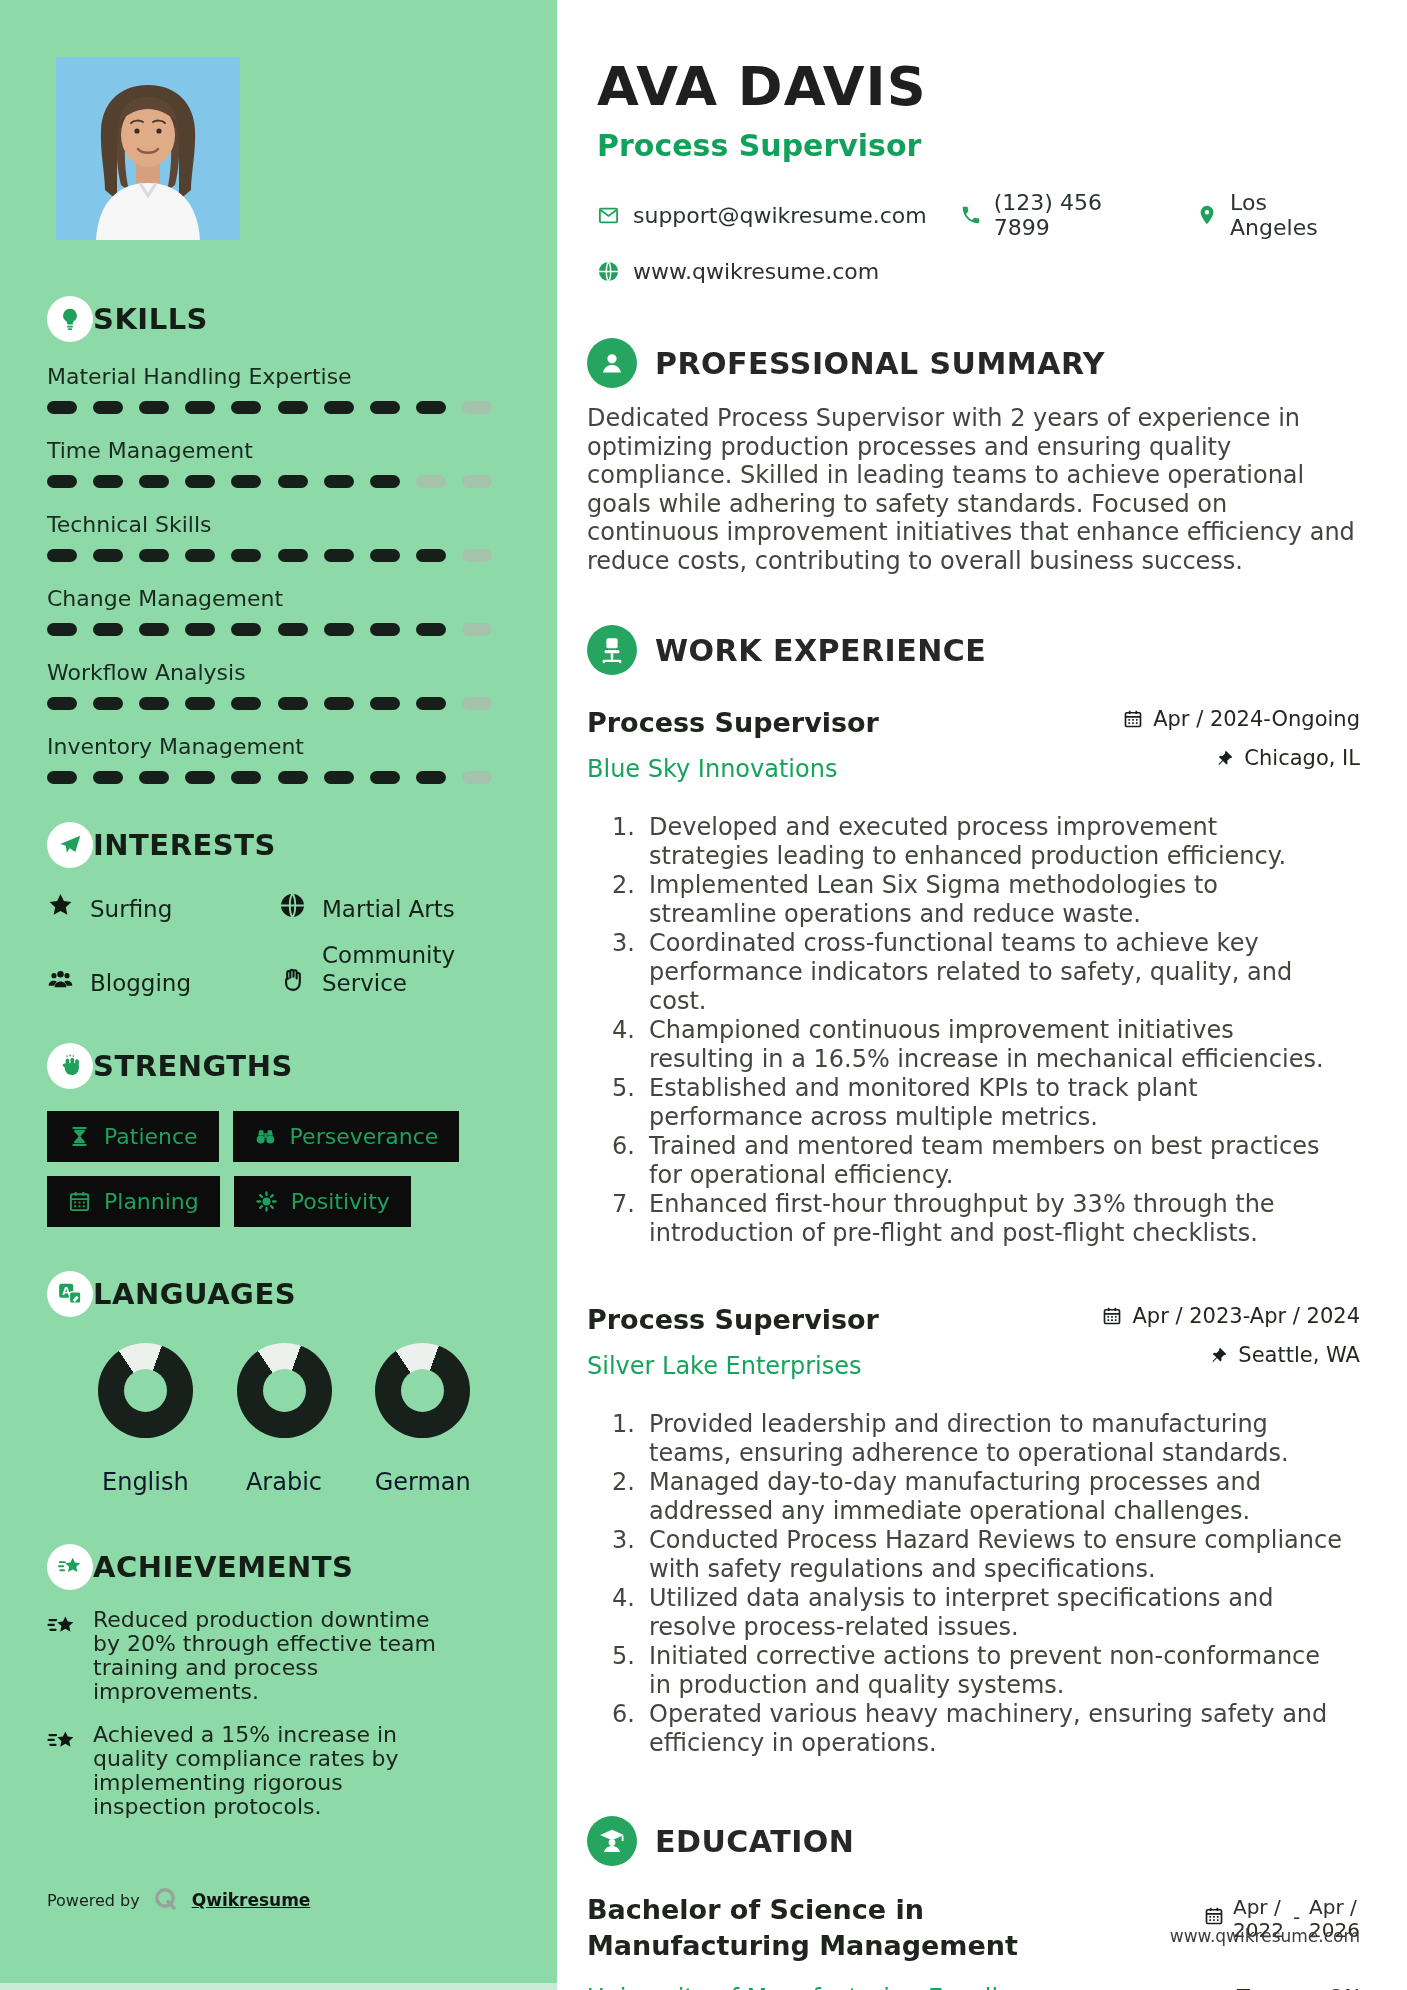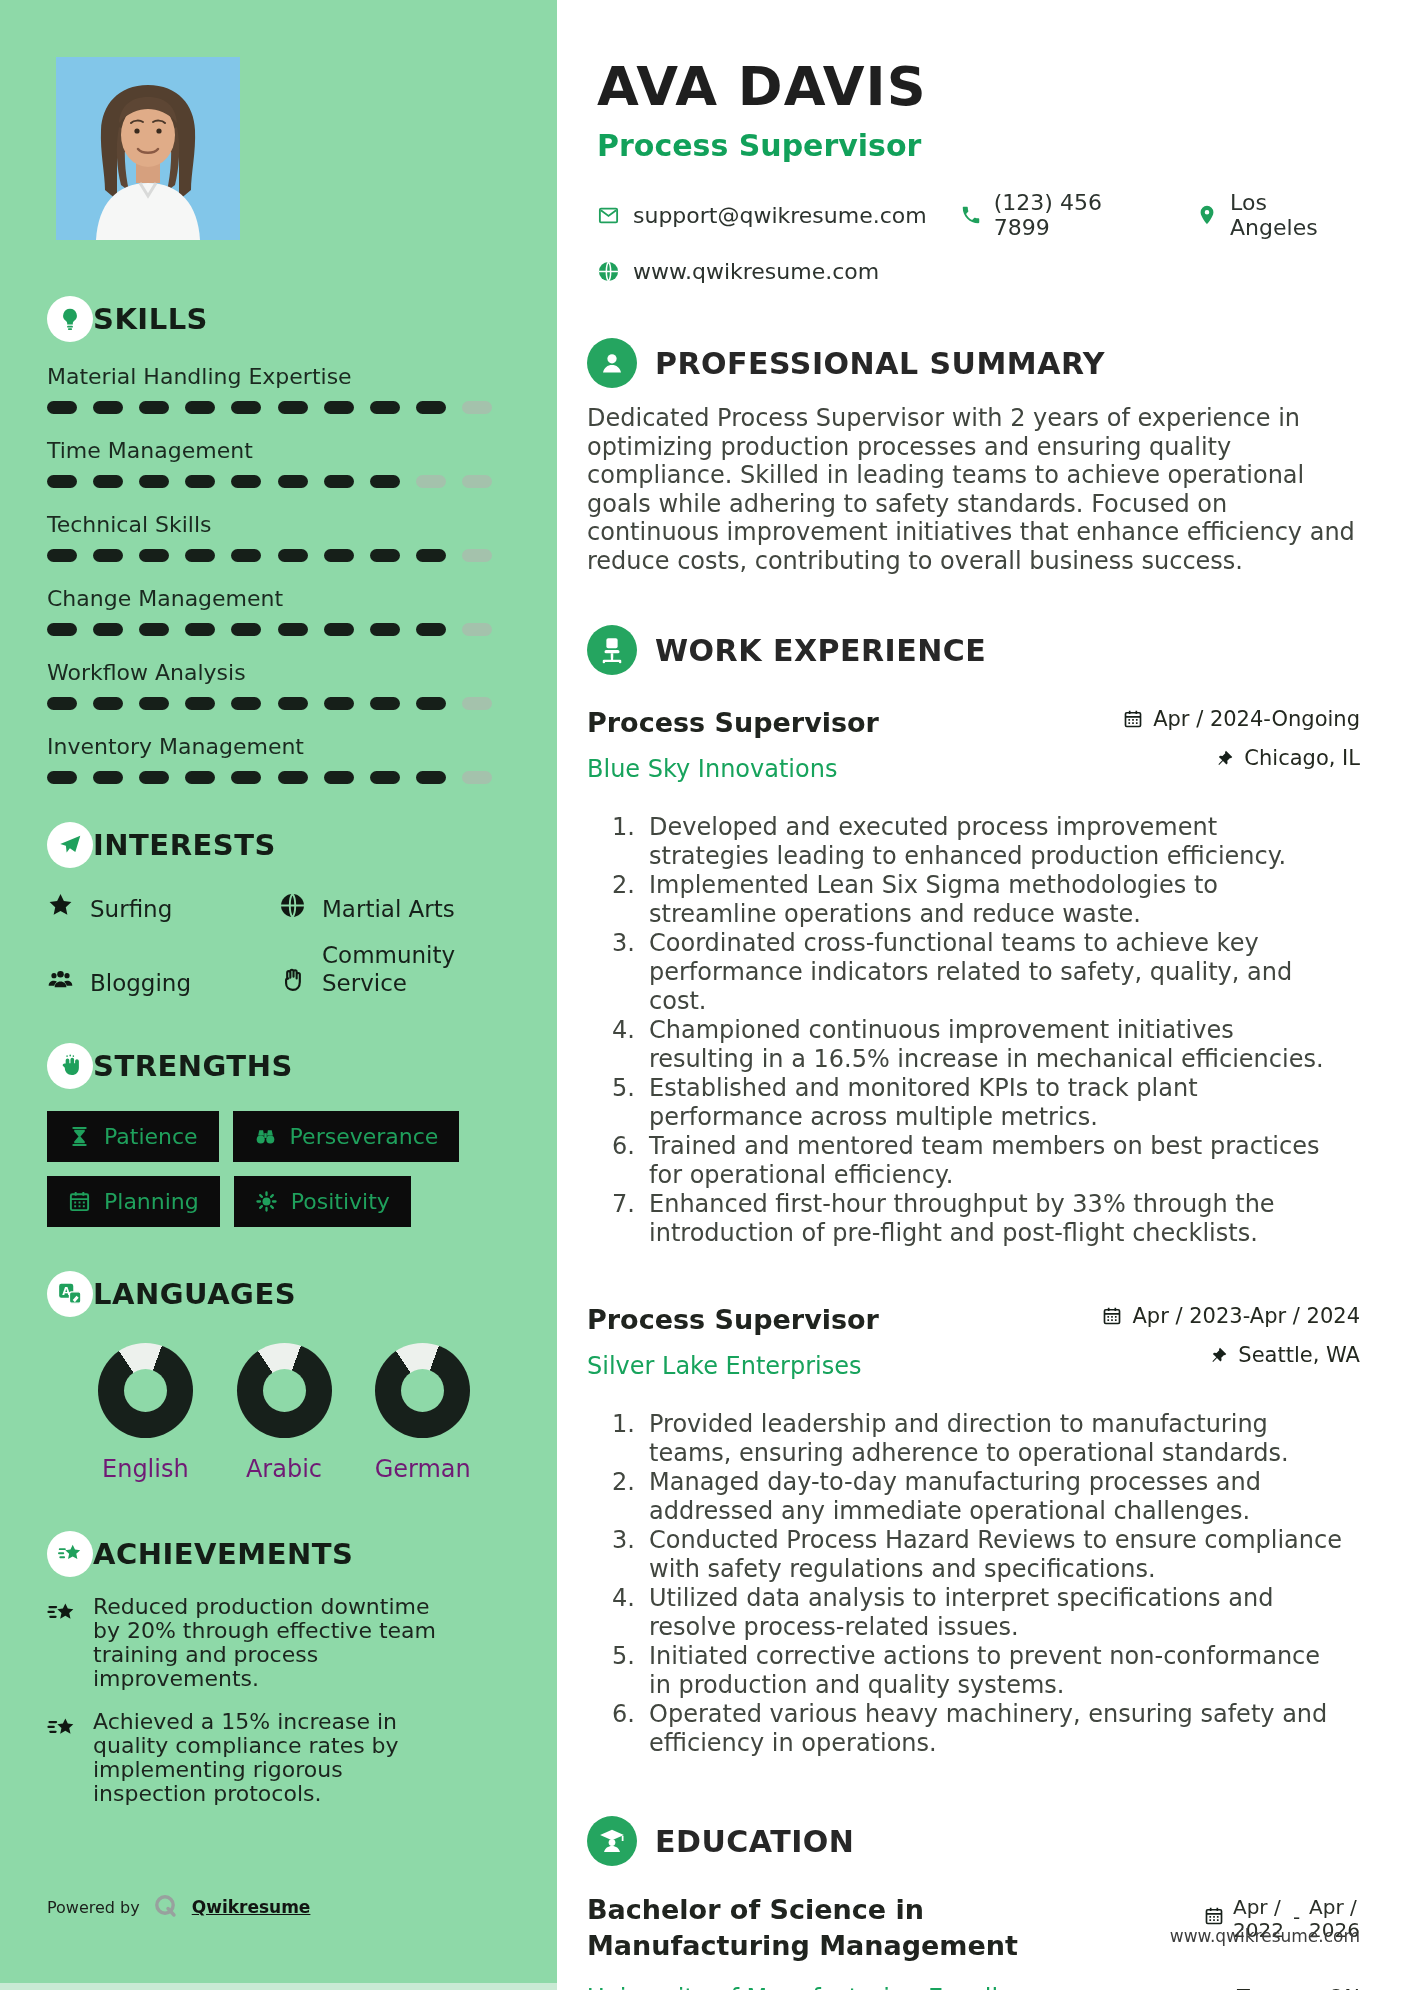--- a/index.html
+++ b/index.html
@@ -52,29 +52,29 @@
   .badge .ic{flex:0 0 23px;display:flex;}
 
   .langs-head{margin-top:44px;}
   .lang-row{margin-top:26px;display:flex;margin-left:29px;}
   .lang{width:144px;display:flex;flex-direction:column;align-items:center;}
   .donut{width:95px;height:95px;border-radius:50%;position:relative;}
   .donut::after{
     content:"";position:absolute;left:26px;top:26px;width:43px;height:43px;border-radius:50%;
     background:#8ed9a8;
   }
-  .lang .lbl{margin-top:17px;font-size:24px;color:#701a75;}
+  .lang .lbl{margin-top:30px;font-size:24px;color:#0f172a;}
 
   .ach-head{margin-top:48px;}
   .ach-list{margin-top:18px;}
   .ach-item{display:flex;gap:15px;margin-bottom:19px;align-items:flex-start;}
   .ach-item .ic{flex:0 0 31px;margin-top:3px;color:#101812;}
   .ach-item .txt{font-size:22px;line-height:24px;color:#1c251e;width:350px;}
 
-  .side-footer{position:absolute;left:47px;bottom:69px;display:flex;align-items:center;gap:12px;margin-top:24px;}
+  .side-footer{position:absolute;left:47px;bottom:76px;display:flex;align-items:center;gap:12px;margin-top:24px;}
   .side-footer .pw{font-size:16px;color:#1b1f1b;}
   .side-footer .brand{font-size:17px;font-weight:bold;color:#121512;text-decoration:underline;}
 
   
   .main{
     flex:1;box-sizing:border-box;background:#ffffff;
     padding:60px 47px 0 30px;position:relative;overflow:hidden;
   }
   .name{font-size:54px;font-weight:800;color:#1f1f1f;letter-spacing:1px;margin-left:10px;line-height:1.0;}
   .job-sub{font-size:30px;font-weight:600;color:#12a15a;margin-top:14px;margin-left:10px;}

